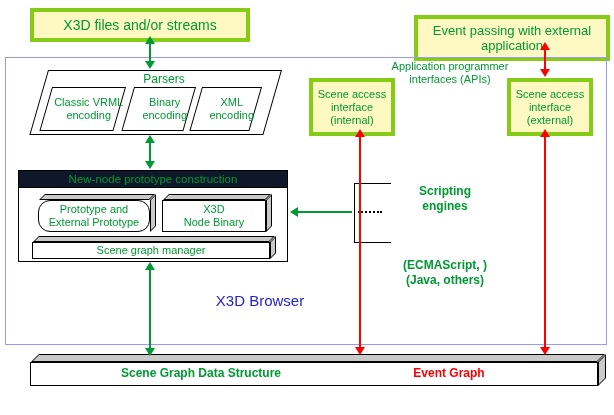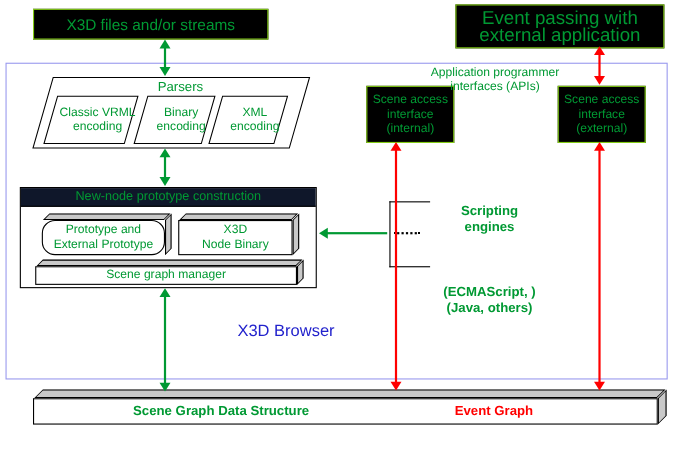--- a/index.html
+++ b/index.html
@@ -1,20 +1,20 @@
 <!DOCTYPE html>
 <html><head>
 <meta charset="utf-8">
 <style>
   html,body{margin:0;padding:0;background:#fff;}
   .canvas{position:relative;width:614px;height:415px;background:#fff;
           font-family:"Liberation Sans",sans-serif;overflow:hidden;color:#000;}
 
   
-  .gbox{position:absolute;border:1px solid #84cc16;color:#009933;background:#000000;
+  .gbox{position:absolute;border:4px solid #84cc16;color:#009933;background:#fef9c3;
         display:flex;align-items:center;justify-content:center;text-align:center;
         line-height:15px;}
 
   
   .browser-rect{position:absolute;border:1px solid #9999ee;background:transparent;}
 
   
   .para{position:absolute;border:1px solid #000;background:#fff;
         transform:skewX(-16deg);transform-origin:top left;}
   .para .ctr{transform:skewX(16deg);transform-origin:top left;width:100%;height:100%;
@@ -66,21 +66,21 @@
 </style>
 </head>
 <body>
 
 <div class="canvas">
 
   <div class="gbox" style="left:30px;top:8px;width:212px;height:26px;font-size:14px;">
     <span>X3D files and/or streams</span>
   </div>
 
-  <div class="gbox" style="left:414px;top:4px;width:188px;height:38px;font-size:17px;">
+  <div class="gbox" style="left:414px;top:15px;width:188px;height:38px;font-size:13px;">
     <span>Event passing with external application</span>
   </div>
 
   <div class="browser-rect" style="left:5px;top:57px;width:600px;height:286px;"></div>
 
   <div class="label blue-t" style="left:190px;top:292px;width:140px;font-size:15px;">X3D Browser</div>
 
   <div class="para" style="left:48px;top:70px;width:232px;height:63px;"></div>
   <div class="label green" style="left:48px;top:72px;width:232px;font-size:12px;">Parsers</div>
 
@@ -106,21 +106,21 @@
     <span>
       <span style="display:block;">X3D</span>
       <span style="display:block;">Node Binary</span>
     </span>
   </div>
 
   <div class="slab" style="left:32px;top:242px;width:236px;height:15px;">
     <span>Scene graph manager</span>
   </div>
 
-  <div class="gbox" style="left:333px;top:78px;width:78px;height:50px;font-size:11px;line-height:13px;">
+  <div class="gbox" style="left:309px;top:78px;width:78px;height:50px;font-size:11px;line-height:13px;">
     <span>Scene access interface (internal)</span>
   </div>
 
   <div class="label green" style="left:388px;top:60px;width:124px;font-size:11px;line-height:13px;">Application programmer interfaces (APIs)</div>
 
   <div class="gbox" style="left:507px;top:78px;width:78px;height:50px;font-size:11px;line-height:13px;">
     <span>Scene access interface (external)</span>
   </div>
 
   <div class="bracket" style="left:354px;top:183px;width:36px;height:58px;"></div>

